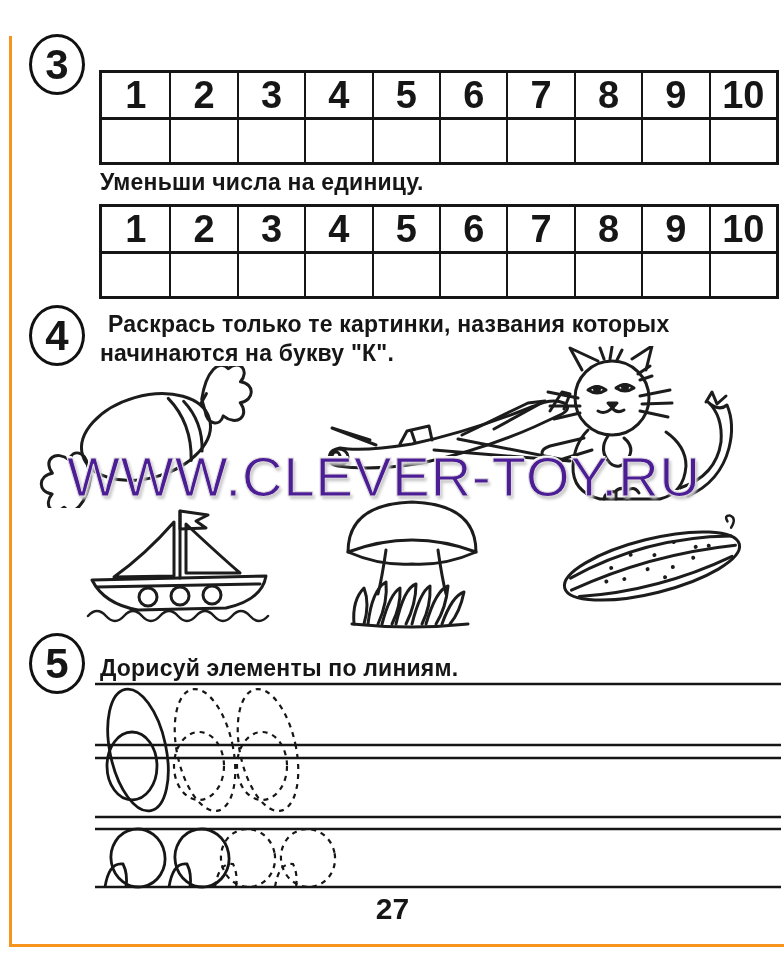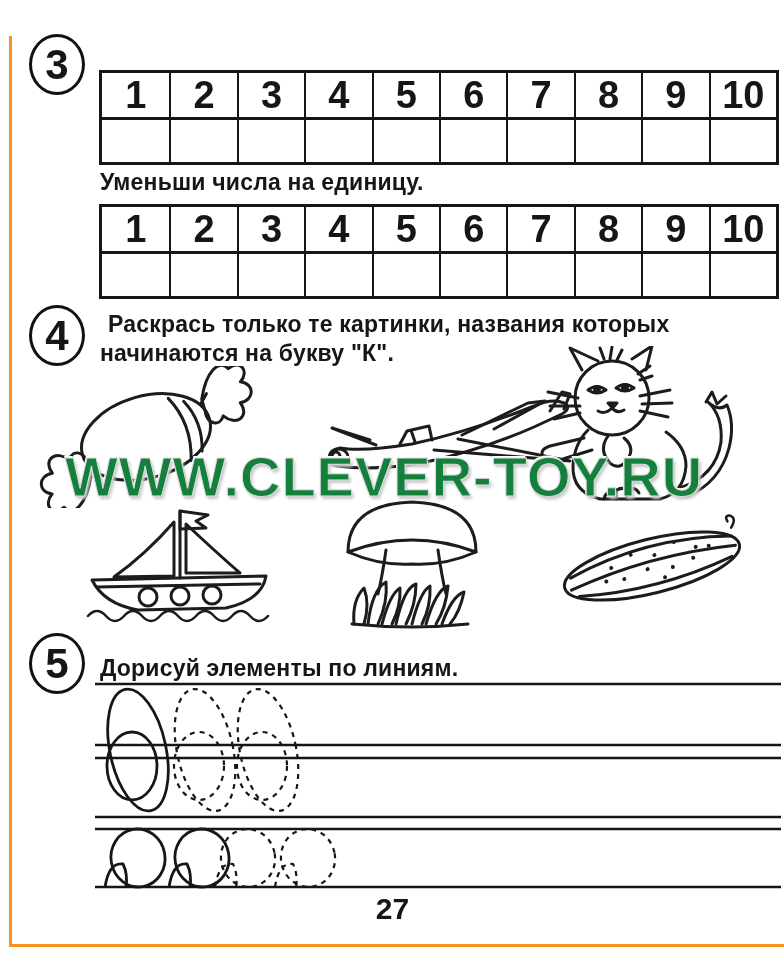--- a/index.html
+++ b/index.html
@@ -24,21 +24,21 @@
   .nrow.blank .ncell{height:42px;}
   .ncell{display:flex;align-items:center;justify-content:center;}
   .ncell:not(:first-child){border-left:2px solid #161616;}
 
   .pic{position:absolute;}
   .pic svg{display:block;}
   .line-art{stroke:#1c1c1c;fill:none;stroke-width:3;stroke-linecap:round;stroke-linejoin:round;}
 
   .watermark{
     position:absolute;left:0;right:16px;top:444px;text-align:center;z-index:6;
-    font-size:56px;font-weight:bold;letter-spacing:1px;color:#15803d;
+    font-size:56px;font-weight:normal;letter-spacing:1px;color:#4c1d95;
     -webkit-text-stroke:1px #dedede;
     text-shadow:2px 3px 3px #c9c9c9, -1px -2px 0 #ffffff;
     pointer-events:none;white-space:nowrap;
   }
   .page-number{position:absolute;left:1px;right:0;top:892px;text-align:center;font-size:30px;font-weight:bold;}
   .trace-svg{position:absolute;left:0;top:668px;}
 </style>
 </head>
 <body>
 

